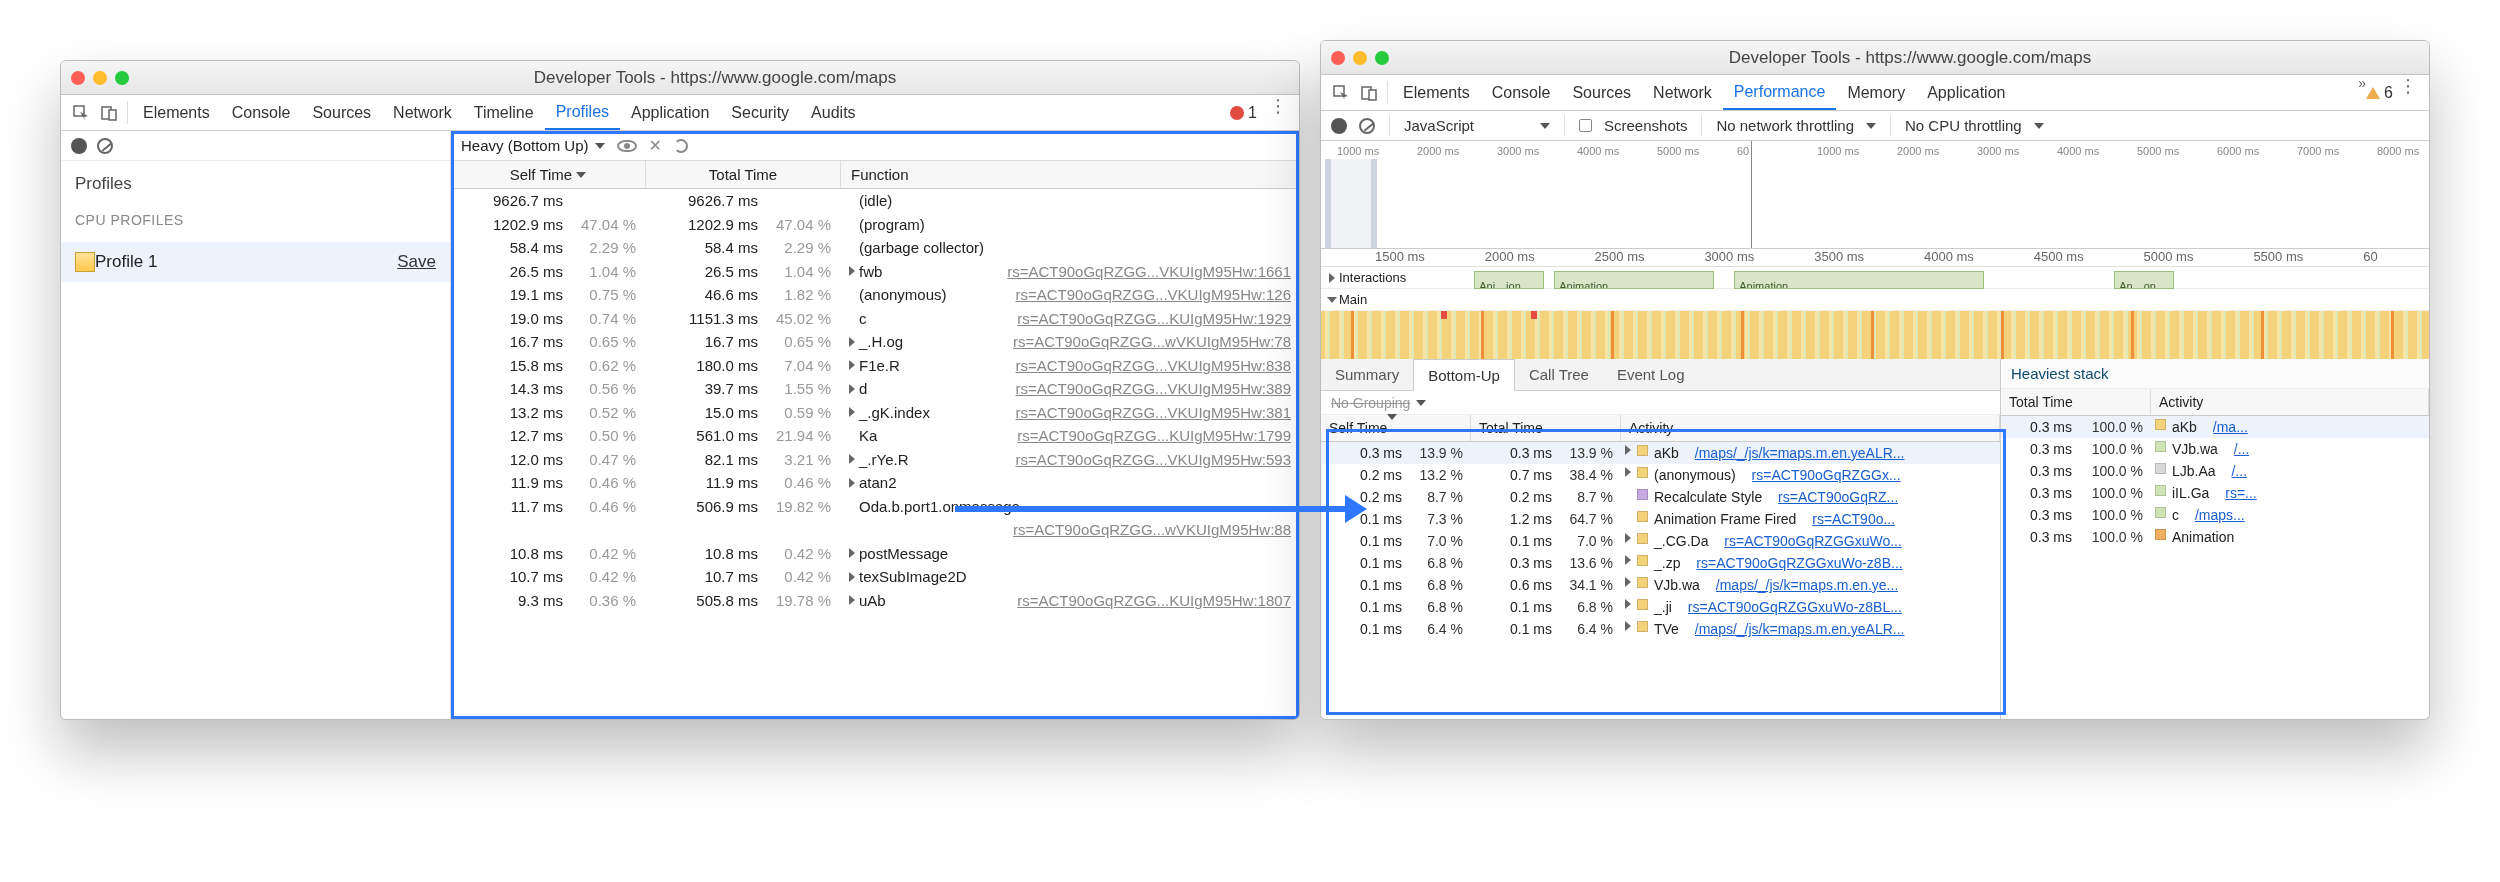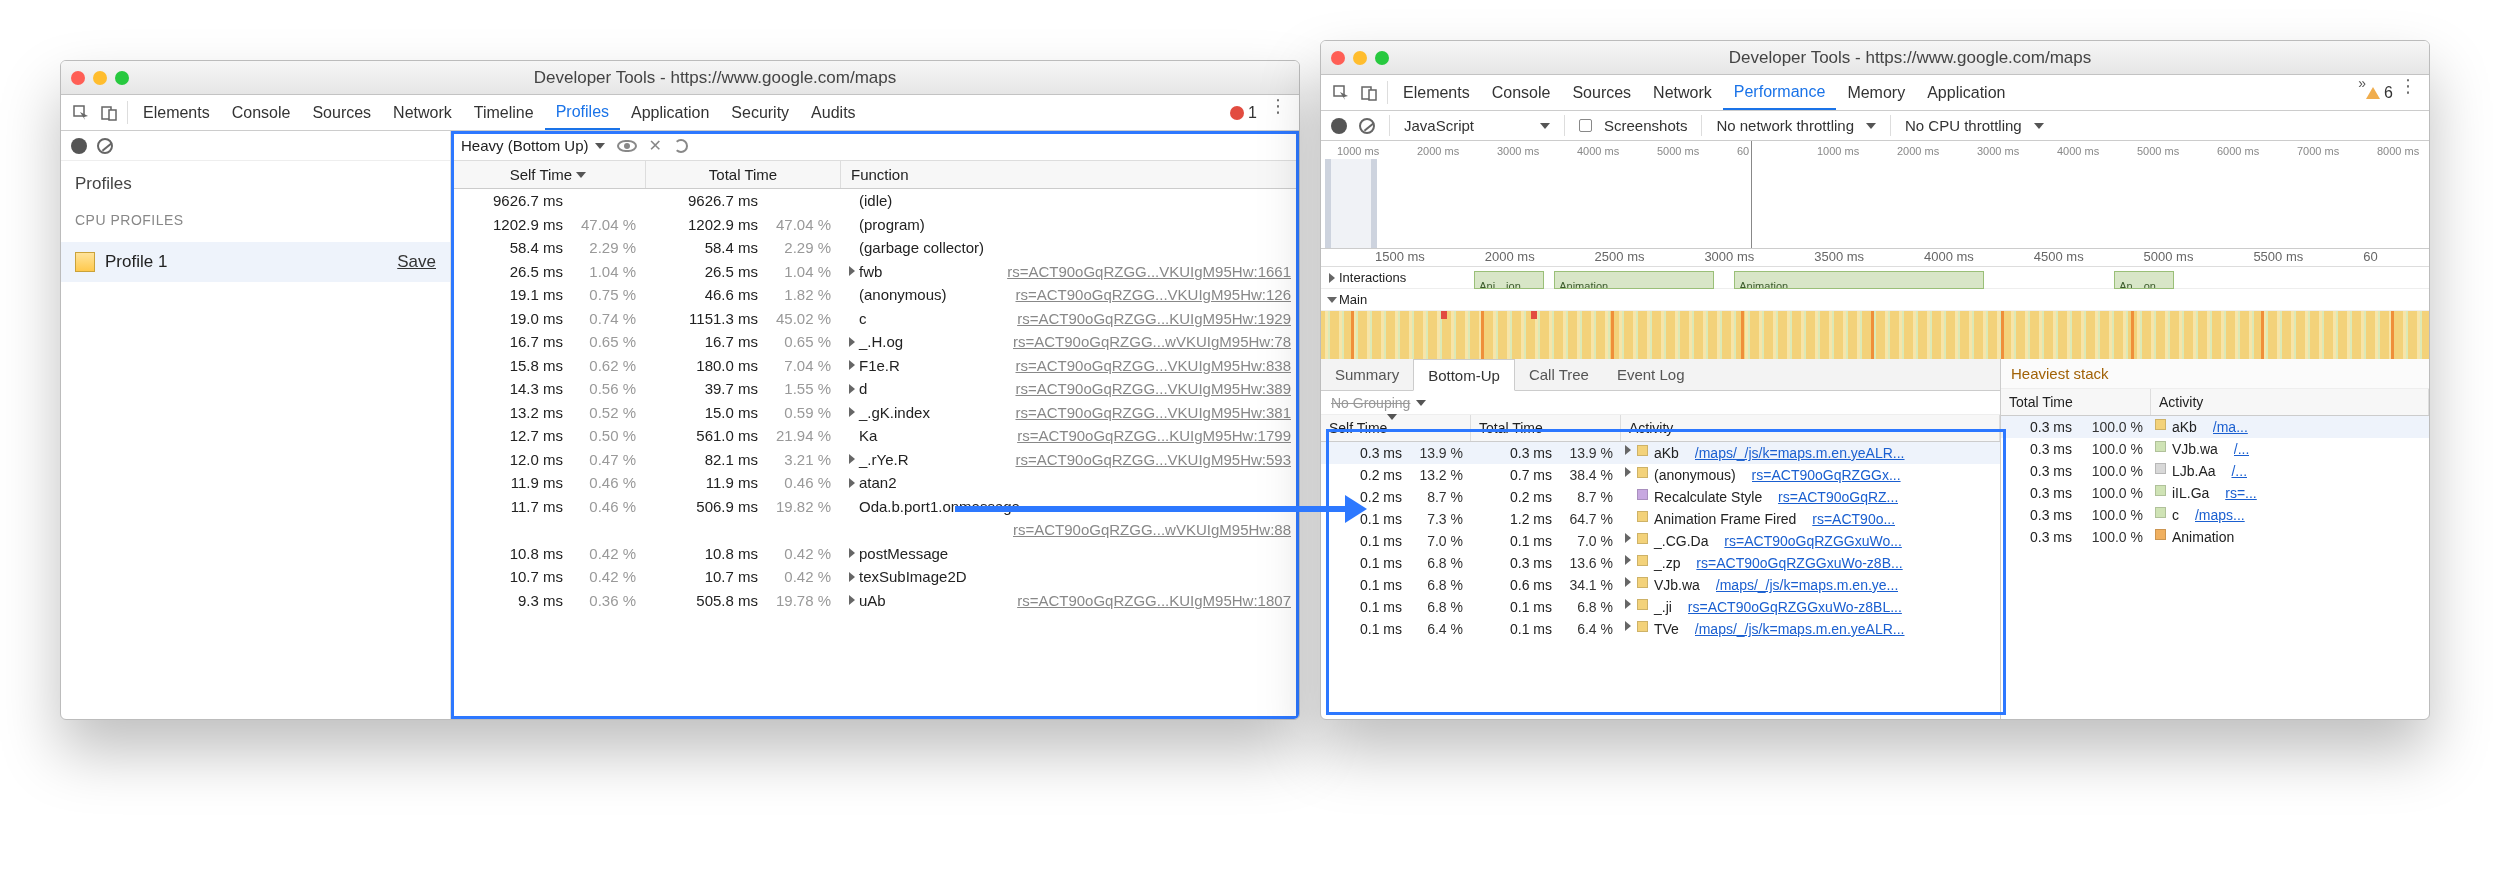--- a/index.html
+++ b/index.html
@@ -30,21 +30,21 @@
 
   
   .l-body { display:flex; height:calc(100% - 34px - 36px); }
   .l-sidebar { width:390px; border-right:1px solid #ddd; display:flex; flex-direction:column; }
   .l-toolbar { height:30px; border-bottom:1px solid #eee; display:flex; align-items:center; gap:10px; padding:0 10px; }
   .circle-fill { width:16px; height:16px; border-radius:50%; background:#555; }
   .nope { width:16px; height:16px; border:2px solid #666; border-radius:50%; position:relative; }
   .nope:after { content:""; position:absolute; left:2px; top:6px; width:12px; height:2px; background:#666; transform:rotate(-40deg);}
   .sidebar-heading { padding:13px 14px 2px; font-size:17px; color:#444; }
   .sidebar-sub { padding:16px 14px 4px; font-size:14px; color:#888; letter-spacing:0.5px; }
-  .profile-row { margin-top:10px; padding:10px 14px; background:#eef3fb; display:flex; align-items:flex-end; gap:10px; font-size:17px; }
+  .profile-row { margin-top:10px; padding:10px 14px; background:#eef3fb; display:flex; align-items:flex-end; font-size:17px; }
   .profile-row .save { margin-left:auto; text-decoration:underline; color:#333; }
   .profile-icon { width:20px; height:20px; background:linear-gradient(#ffe39a,#ffc94d); border:1px solid #caa23a; }
 
   .l-main { flex:1; display:flex; flex-direction:column; border: none; }
   .l-main-toolbar { height:30px; border-bottom:1px solid #ddd; display:flex; align-items:center; gap:12px; padding:0 10px; font-size:15px; }
   .dropdown { display:flex; align-items:center; gap:6px; }
   .dd-tri { width:0;height:0;border-left:5px solid transparent;border-right:5px solid transparent;border-top:6px solid #555; }
   .eye { width:20px; height:12px; border:2px solid #888; border-radius:10px/7px; position:relative; }
   .eye:after{content:"";position:absolute;left:5px;top:1px;width:6px;height:6px;background:#888;border-radius:50%;}
   .xicon { font-size:16px; color:#888; }
@@ -124,21 +124,21 @@
   .rr .b { width:65px; text-align:right; padding-right:8px; color:#333; position:relative; }
   .rr .b .bar { position:absolute; left:0; top:2px; bottom:2px; background:#ffe8b3; z-index:-1; }
   .rr .c { width:85px; text-align:right; padding-right:4px; }
   .rr .d { width:65px; text-align:right; padding-right:8px; color:#333; position:relative;}
   .rr .d .bar { position:absolute; left:0; top:2px; bottom:2px; background:#ffe8b3; z-index:-1; }
   .rr .e { flex:1; display:flex; align-items:flex-start; gap:6px; padding-left:4px; overflow:hidden; }
   .swatch { width:11px; height:11px; border:1px solid rgba(0,0,0,0.15); }
   .sw-y { background:#f3d27a; } .sw-p { background:#c7a8e0; } .sw-g { background:#cfe3b5; } .sw-gr { background:#d8d8d8; } .sw-o { background:#f0b060; }
   .alnk { color:#1a5fd0; text-decoration:underline; white-space:nowrap; overflow:hidden; text-overflow:ellipsis; }
   .r-right .c.tt { width:150px; } .r-right .c.act { flex:1; }
-  .heav-title { padding:6px 10px; font-size:15px; color:#a16207; border-bottom:1px solid #eee; background:#fbfbfb; }
+  .heav-title { padding:6px 10px; font-size:15px; color:#0c4a6e; border-bottom:1px solid #eee; background:#fbfbfb; }
   .arrow { position:absolute; height:6px; background:#2d78ff; }
   .arrow:after { content:""; position:absolute; right:-22px; top:-11px; width:0;height:0; border-top:14px solid transparent; border-bottom:14px solid transparent; border-left:22px solid #2d78ff; }
   .hl-right { position:absolute; border:3px solid #2d78ff; pointer-events:none; }
   .kebab { font-size:18px; color:#666; padding:0 6px; }
   .dblchev { font-size:14px; color:#555; }
 </style>
 </head>
 <body>
 
 <div class="stage">

